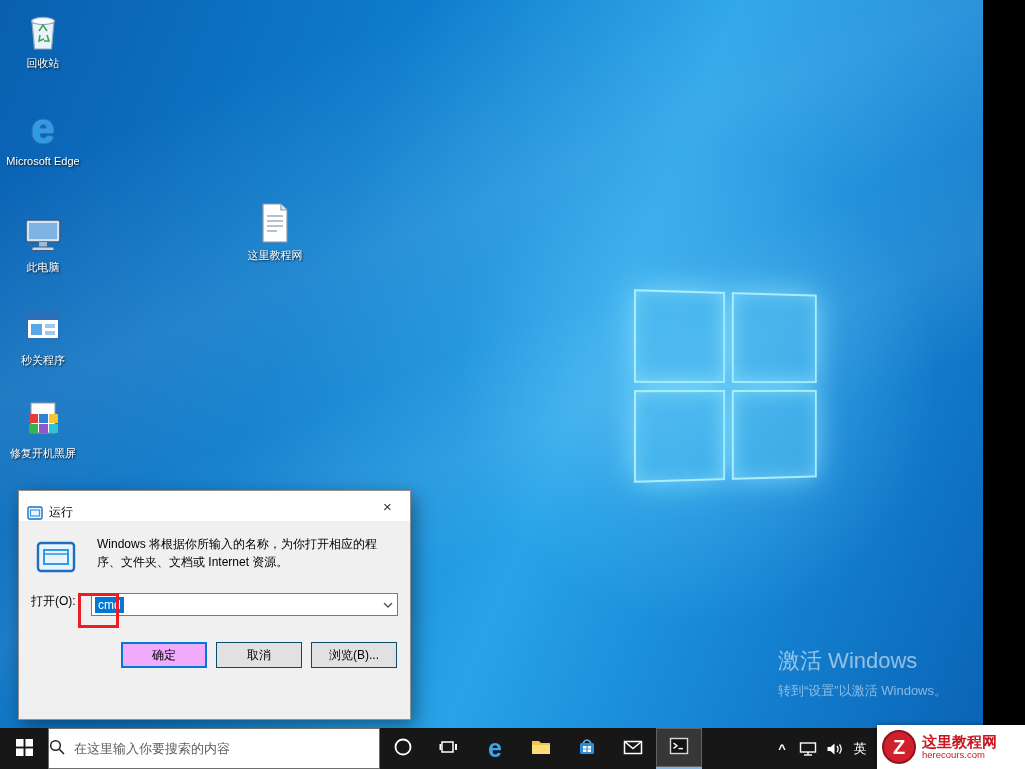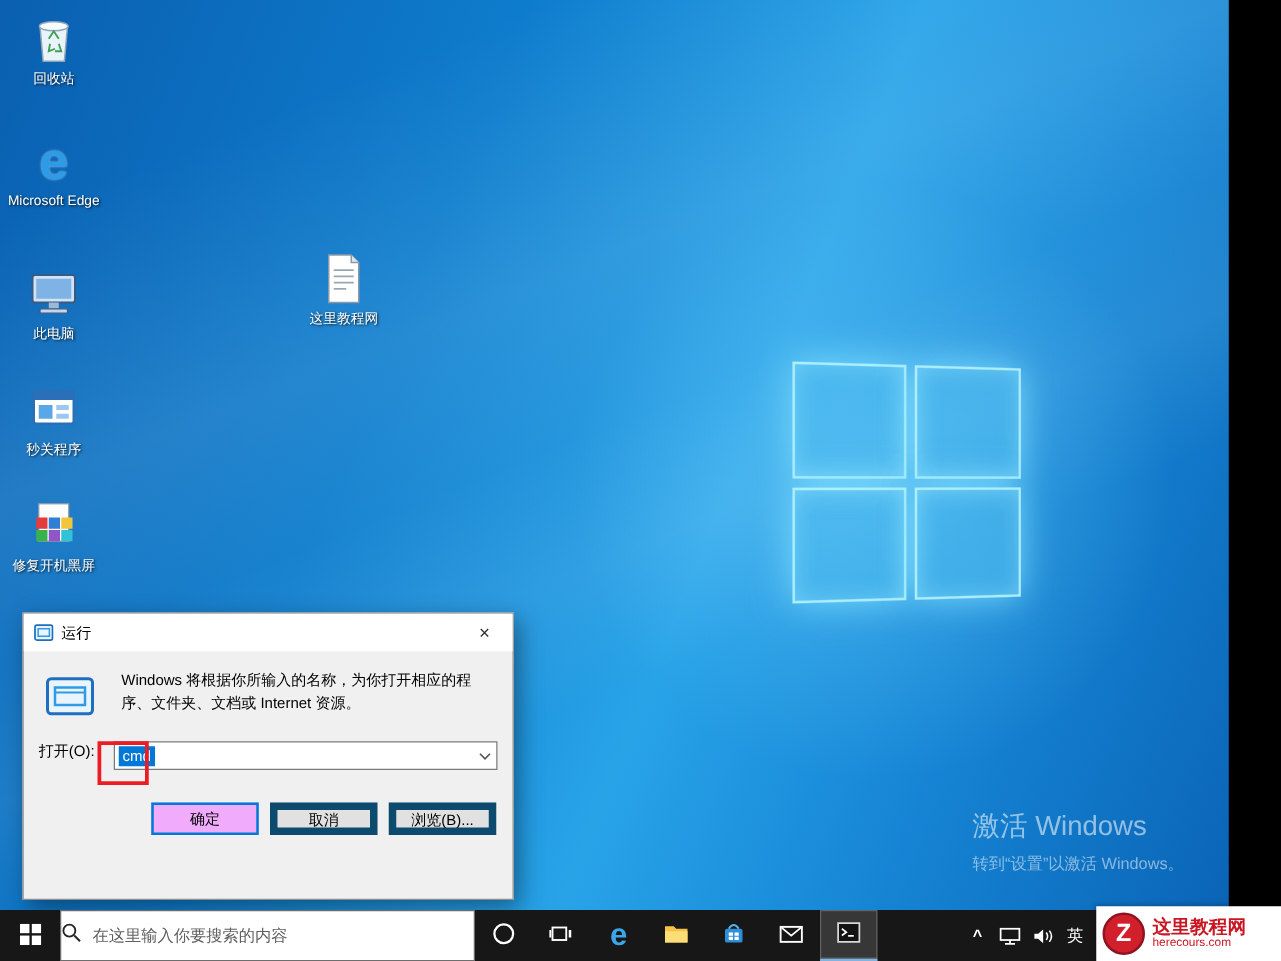--- a/index.html
+++ b/index.html
@@ -48,21 +48,21 @@
   
   .activation { position:absolute; left:778px; top:646px; z-index:2; color:rgba(255,255,255,0.55); }
   .activation .l1 { font-size:22px; }
   .activation .l2 { font-size:13px; margin-top:6px; color:rgba(255,255,255,0.50); }
 
   
   .run-dialog {
     position:absolute; left:18px; top:490px; width:393px; height:230px; z-index:5;
     background:#f0f0f0; border:1px solid #8f8f8f; box-shadow:4px 6px 18px rgba(0,0,0,0.40);
   }
-  .titlebar { height:30px; background:#fff; display:flex; align-items:center; padding-left:8px; }
+  .titlebar { height:30px; background:#fff; display:flex; align-items:flex-end; padding-left:8px; }
   .titlebar .t-ic { width:16px; height:16px; margin-right:6px; display:inline-flex; }
   .titlebar .t-tx { font-size:12px; color:#000; flex:1; }
   .close-btn {
     width:45px; height:29px; border:none; background:transparent; font-size:15px; color:#333;
     cursor:pointer; line-height:29px;
   }
   .dlg-body { position:relative; padding:14px 12px 0 12px; }
   .run-big { position:absolute; left:16px; top:18px; }
   .desc { margin-left:66px; width:300px; font-size:12px; line-height:18px; color:#000; }
   .open-row { display:flex; align-items:flex-start; margin-top:22px; }
@@ -73,21 +73,21 @@
   }
   .combobox .sel { background:#0078d7; color:#fff; font-size:12px; padding:1px 3px; }
   .combobox .chev { margin-left:auto; width:18px; height:100%; display:flex; align-items:center; justify-content:center; }
   .red-box {
     position:absolute; left:59px; top:102px; width:41px; height:35px;
     border:3px solid #ec1c24; z-index:6; pointer-events:none;
   }
   .btn-row { display:flex; justify-content:flex-end; gap:9px; margin-top:26px; padding-right:1px; }
   .btn {
     width:86px; height:26px; font-size:12px; font-family:inherit; color:#000;
-    background:#e1e1e1; border:6px solid #0c4a6e; cursor:pointer;
+    background:#e1e1e1; border:1px solid #0c4a6e; cursor:pointer;
   }
   .btn.default { border:2px solid #0078d7; background:#f0abfc; }
 
   
   .taskbar {
     position:absolute; left:0; top:728px; width:1025px; height:41px; background:#171717;
     display:flex; align-items:stretch; z-index:10;
   }
   .tb-left { display:flex; align-items:stretch; }
   .tb-btn {

